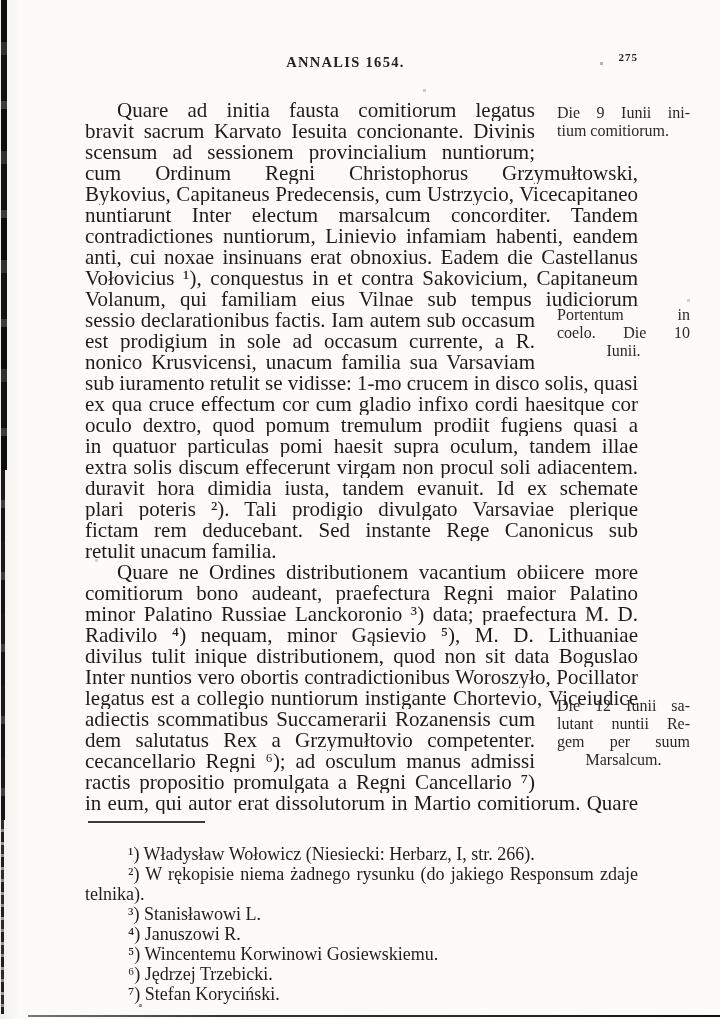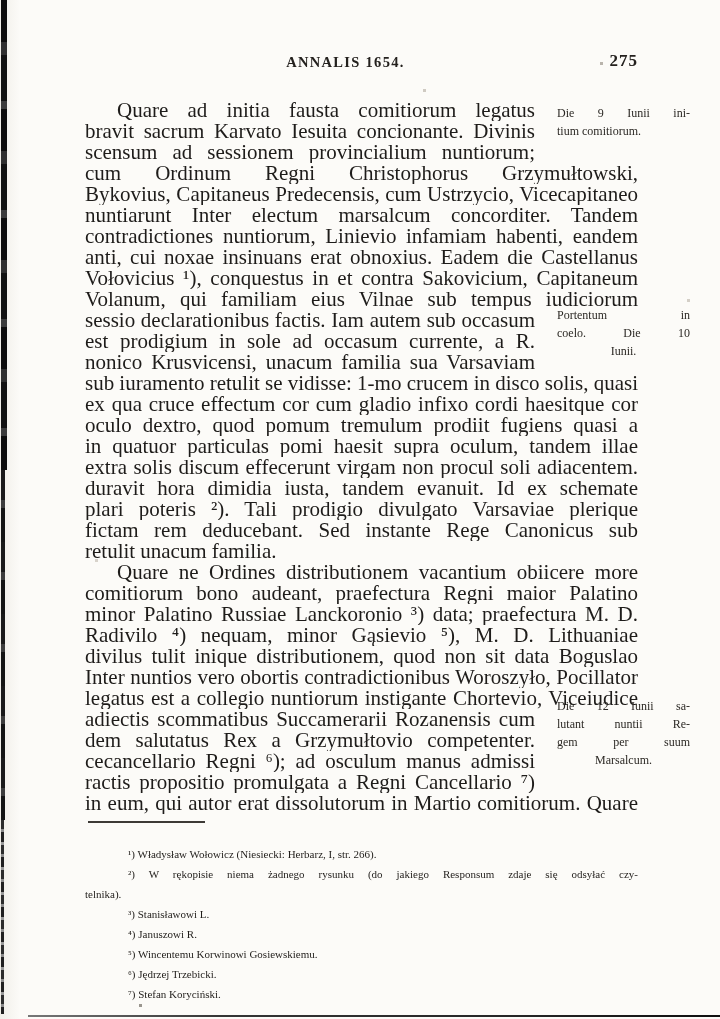--- a/index.html
+++ b/index.html
@@ -21,37 +21,37 @@
     background:repeating-linear-gradient(180deg,#2c2c2c 0 9px,#8a8a8a 9px 12px,#202020 12px 22px,#9a9a9a 22px 25px);}
   .edge-bottom{position:absolute;left:28px;top:1015px;width:692px;height:2px;
     background:linear-gradient(90deg,#777 0,#353535 28%,#262626 70%,#101010 100%);}
   .speckles{position:absolute;left:0;top:0;width:1px;height:1px;background:transparent;
     box-shadow:601px 63px 0 1px #b9b4ac, 140px 1005px 0 1px #9a968f, 424px 90px 0 1px #cfcac2,
                688px 300px 0 1px #d4cfc7, 96px 560px 0 1px #d8d3cb;}
   
   .running-head{position:absolute;left:69px;top:54px;width:553px;text-align:center;
     font-weight:bold;font-size:14.5px;letter-spacing:1.3px;color:#24211e;}
   .page-number{position:absolute;left:560px;top:51px;width:78px;text-align:right;
-    font-weight:bold;font-size:17px;letter-spacing:1px;color:#24211e;}
+    font-weight:bold;font-size:11px;letter-spacing:1px;color:#24211e;}
   
   .text-block{position:absolute;left:85px;top:100px;width:553px;
     font-size:21px;line-height:21px;word-spacing:-0.2px;}
   .text-block .line{height:21px;overflow:hidden;text-align:justify;text-align-last:justify;}
   .text-block .line.short{width:450px;}
   .text-block .line.indent{text-indent:32px;}
   .text-block .line.last{text-align:center;text-align-last:left;}
   
-  .margin-note{position:absolute;left:557px;width:133px;font-size:12px;line-height:18px;color:#2b2824;}
+  .margin-note{position:absolute;left:557px;width:133px;font-size:16px;line-height:18px;color:#2b2824;}
   .margin-note .line{height:18px;overflow:hidden;text-align:justify;text-align-last:justify;}
   .margin-note .line.center{text-align-last:center;}
   .margin-note .line.left{text-align-last:left;}
   .note1{top:104px;} .note2{top:306px;} .note3{top:697px;}
   
   .fn-rule{position:absolute;left:88px;top:821px;width:117px;height:0;border-top:2px solid #3d3a36;}
-  .footnotes{position:absolute;left:85px;top:844px;width:553px;font-size:11px;line-height:20px;color:#201d1a;}
+  .footnotes{position:absolute;left:85px;top:844px;width:553px;font-size:18px;line-height:20px;color:#201d1a;}
   .footnotes .line{height:20px;overflow:hidden;padding-left:43px;text-align:left;text-align-last:left;}
   .footnotes .line.just{text-align:justify;text-align-last:justify;}
   .footnotes .line.flush{padding-left:0;}
 </style>
 </head>
 <body>
 
 <div class="page">
 
   <div class="edge-left-top"></div>

